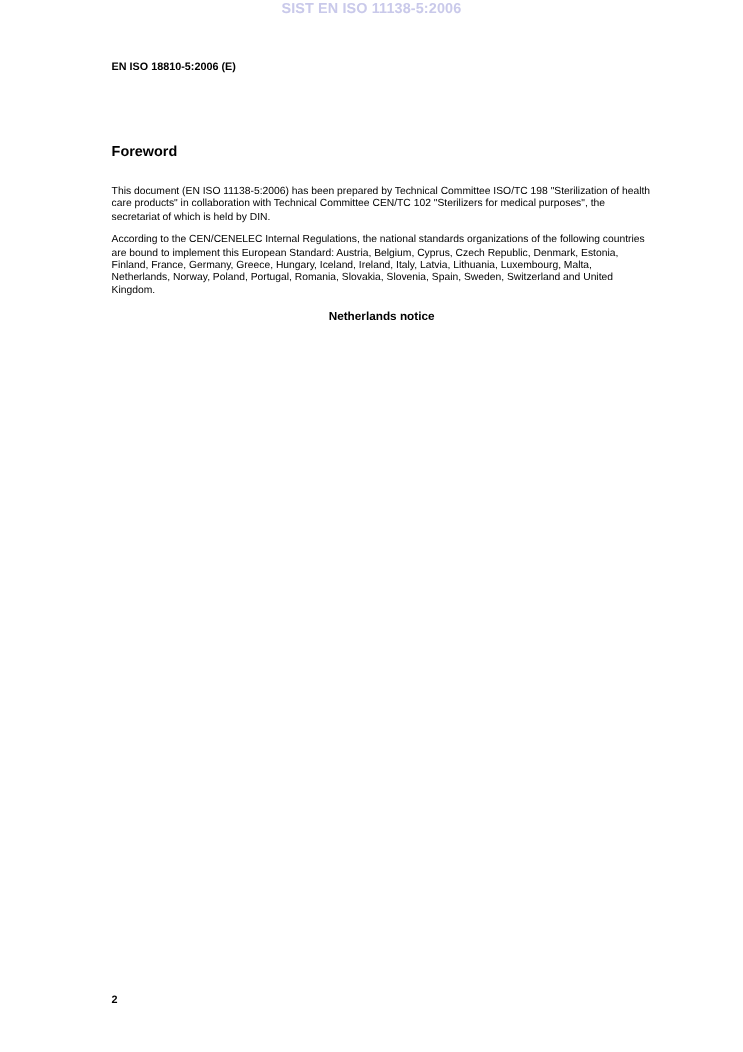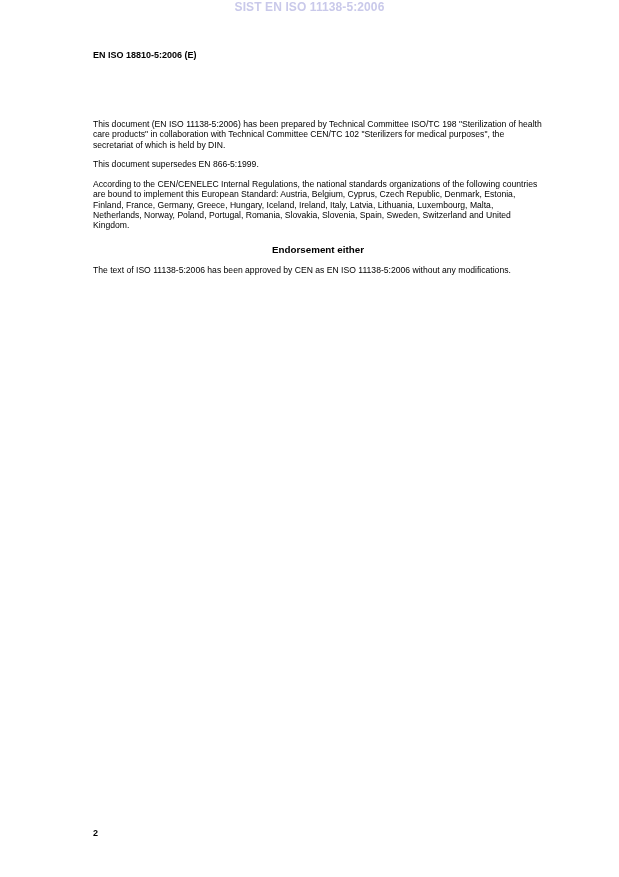--- a/index.html
+++ b/index.html
@@ -15,20 +15,19 @@
     .page-number { position: absolute; top: 828px; left: 93px; font-size: 9px; font-weight: bold; }
   </style>
 </head>
 <body>
 
 <div class="watermark">SIST EN ISO 11138-5:2006</div>
 
 <div class="doc-id">EN ISO 18810-5:2006 (E)</div>
 
 <div class="content">
+  <div class="title">Foreword</div>
   <p>This document (EN ISO 11138-5:2006) has been prepared by Technical Committee ISO/TC 198 "Sterilization of health care products" in collaboration with Technical Committee CEN/TC 102 "Sterilizers for medical purposes", the secretariat of which is held by DIN.</p>
-  <p>This document supersedes EN 866-5:1999.</p>
   <p>According to the CEN/CENELEC Internal Regulations, the national standards organizations of the following countries are bound to implement this European Standard: Austria, Belgium, Cyprus, Czech Republic, Denmark, Estonia, Finland, France, Germany, Greece, Hungary, Iceland, Ireland, Italy, Latvia, Lithuania, Luxembourg, Malta, Netherlands, Norway, Poland, Portugal, Romania, Slovakia, Slovenia, Spain, Sweden, Switzerland and United Kingdom.</p>
-  <div class="subheading">Endorsement either</div>
-  <p>The text of ISO 11138-5:2006 has been approved by CEN as EN ISO 11138-5:2006 without any modifications.</p>
+  <div class="subheading">Netherlands notice</div>
 </div>
 
 <div class="page-number">2</div>
 
 </body></html>

